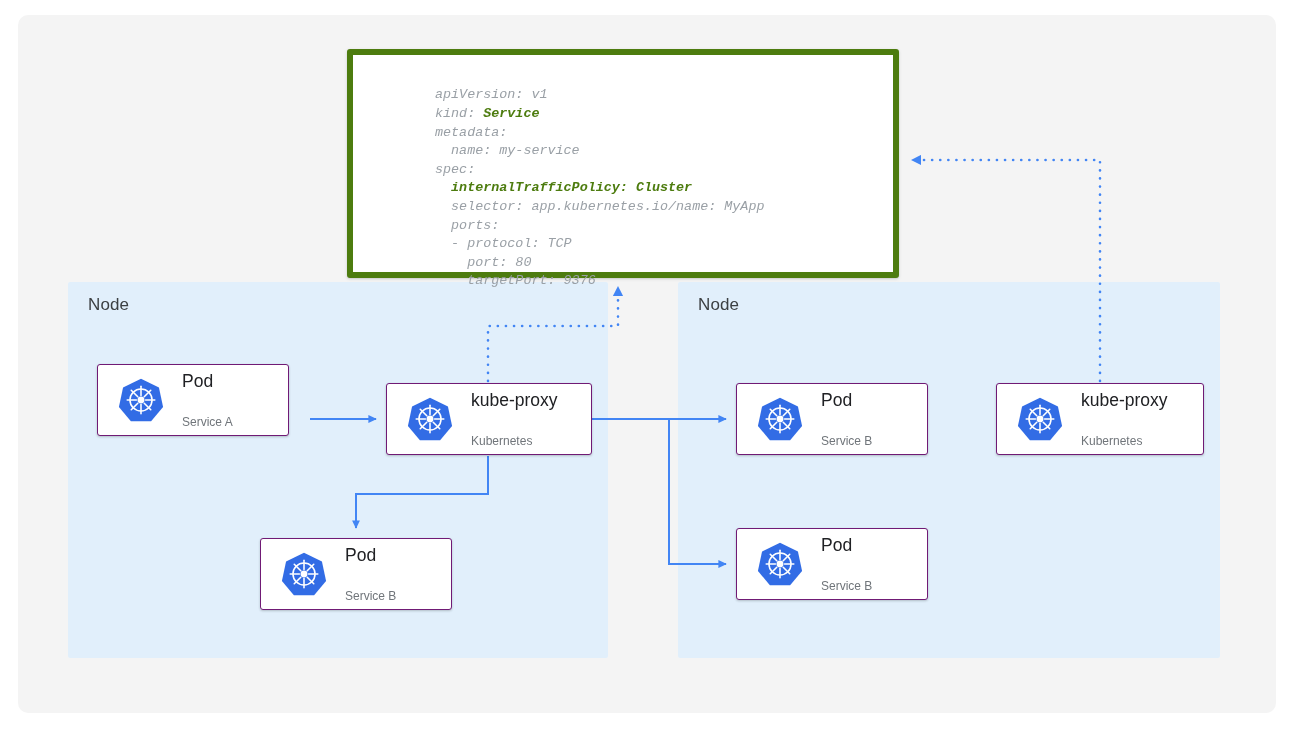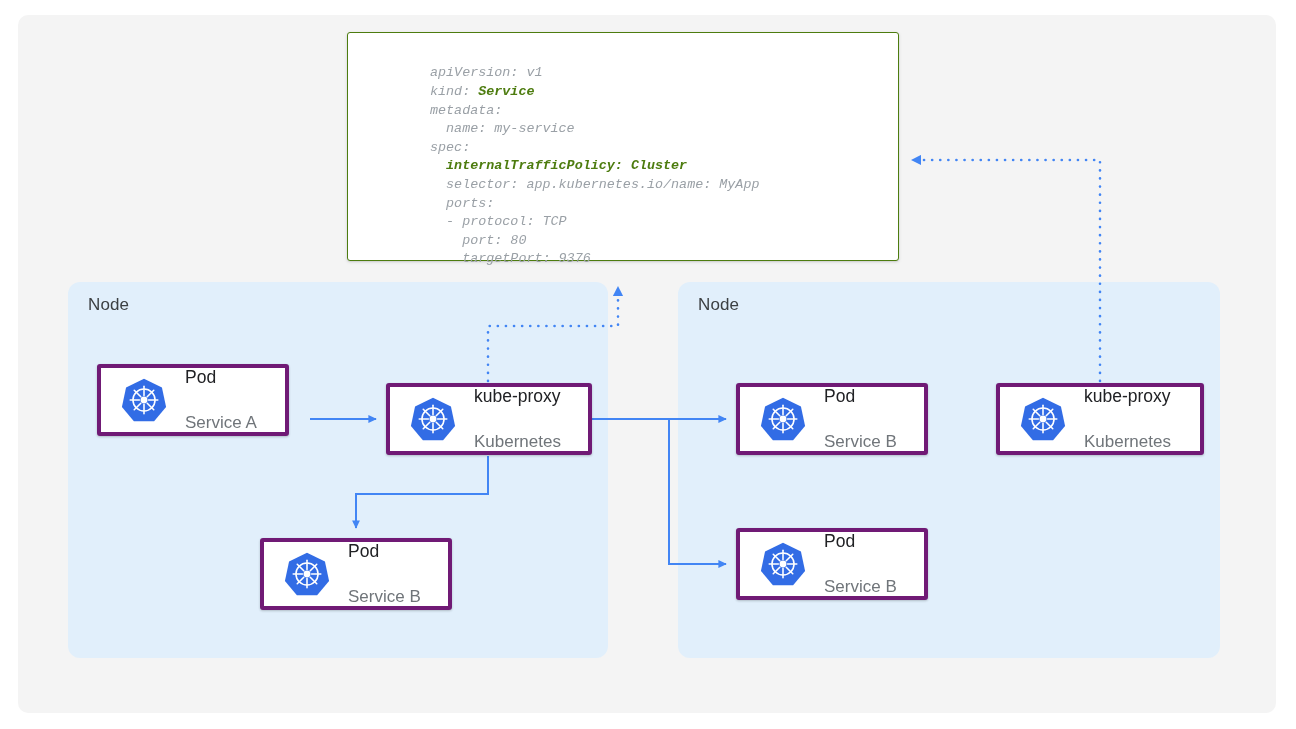--- a/index.html
+++ b/index.html
@@ -26,41 +26,41 @@
     width: 1258px;
     height: 698px;
     background: #F4F4F4;
     border-radius: 10px;
   }
 
   
   .node-box {
     position: absolute;
     background: #E1EFFB;
-    border-radius: 12px;
+    border-radius: 2px;
   }
   .node-label {
     position: absolute;
     left: 20px;
     top: 13px;
     font-size: 17px;
     color: #3C4043;
     letter-spacing: .1px;
     white-space: nowrap;
   }
 
   
   #yaml-card {
     position: absolute;
     left: 329px;
-    top: 17px;
+    top: 34px;
     width: 552px;
     height: 229px;
     background: #ffffff;
-    border: 1px solid #4d7c0f;
+    border: 6px solid #4d7c0f;
     border-radius: 3px;
     box-shadow: 0 1px 2px rgba(60,64,67,.18), 0 1px 4px rgba(60,64,67,.07);
     box-sizing: border-box;
   }
   #yaml-code {
     position: absolute;
     left: 82px;
     top: 18px;
     font-family: "Liberation Mono", "DejaVu Sans Mono", monospace;
     font-style: italic;
@@ -71,21 +71,21 @@
   }
   #yaml-code .b {
     font-weight: bold;
     color: #4d7c0f;
   }
 
   
   .card {
     position: absolute;
     background: #ffffff;
-    border: 4px solid #701a75;
+    border: 1px solid #701a75;
     border-radius: 3px;
     box-shadow: 0 1px 2px rgba(60,64,67,.20), 0 1px 3px rgba(60,64,67,.09);
     box-sizing: border-box;
     display: flex;
     align-items: center;
   }
   .card .logo {
     flex: 0 0 auto;
     margin-left: 20px;
     width: 46px;
@@ -94,21 +94,21 @@
   .card .txt {
     margin-left: 18px;
     line-height: 1.28;
   }
   .card .t1 {
     font-size: 17.5px;
     color: #202124;
     white-space: nowrap;
   }
   .card .t2 {
-    font-size: 17px;
+    font-size: 12px;
     color: #70757A;
     white-space: nowrap;
     margin-top: 23px;
   }
 
   
   #wires {
     position: absolute;
     left: 0;
     top: 0;

